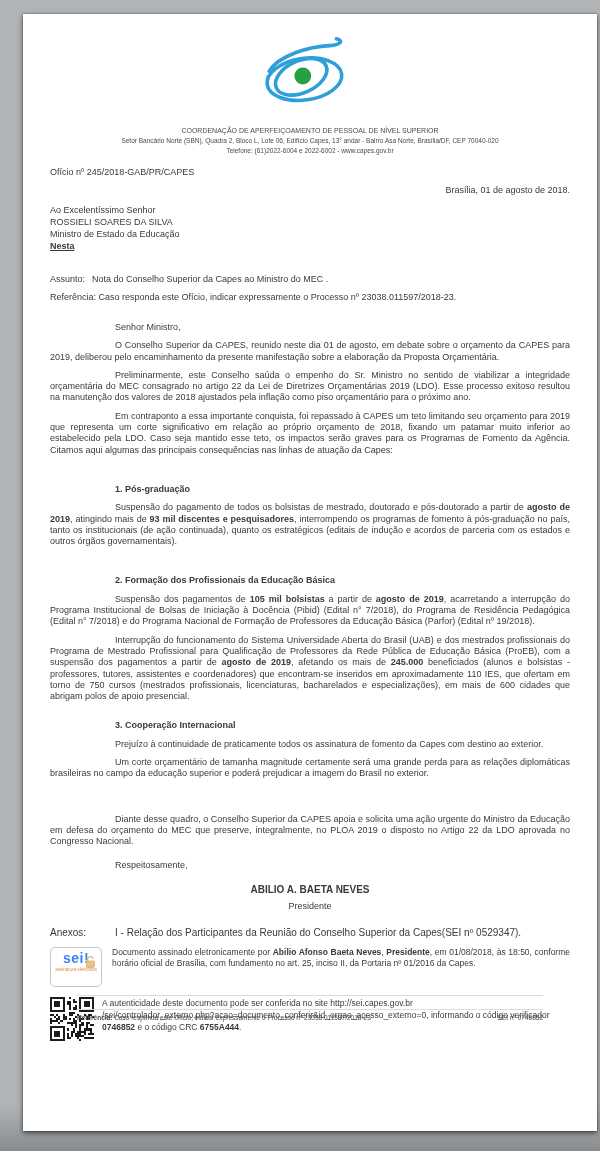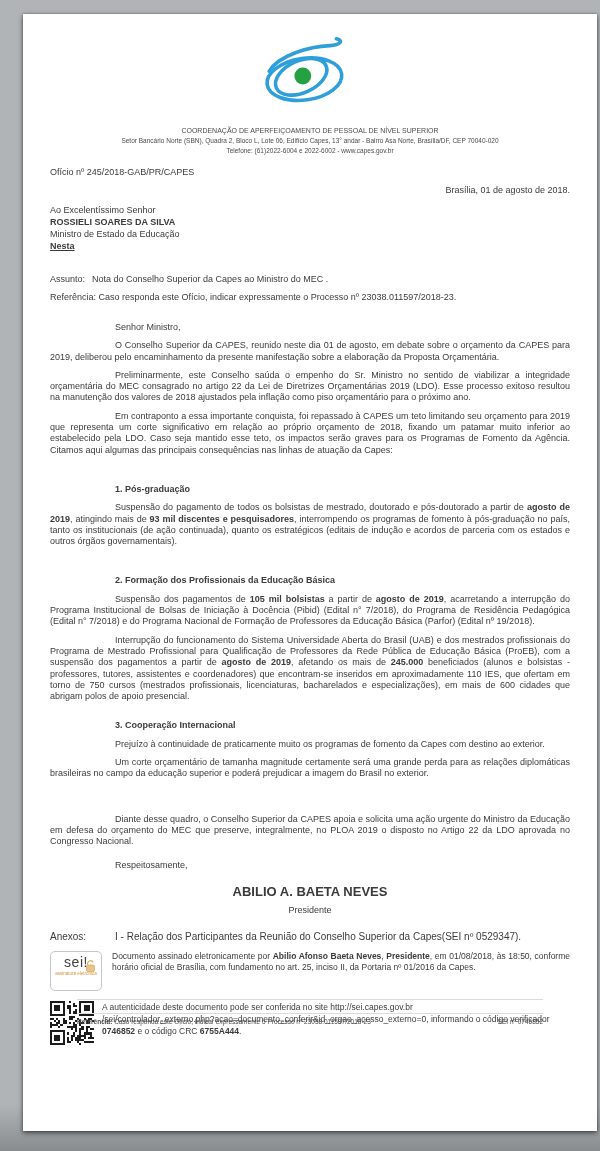--- a/index.html
+++ b/index.html
@@ -10,40 +10,40 @@
     color:#3a3a3a;}
   .inner{position:absolute;left:27px;right:27px;top:0;}
   .rb{font-weight:bold}.ri{}
   .logo-wrap{margin-top:20px;text-align:center;height:82px;}
   .org-header{margin-top:10px;text-align:center;color:#4a4a4a;}
   .org-name{font-size:7px;line-height:10px;}
   .org-line{font-size:6.5px;line-height:10px;}
   .doc-number{margin-top:11px;font-size:9px;}
   .date-row{margin-top:8px;font-size:9px;text-align:right;}
   .recipient{margin-top:9px;font-size:9px;line-height:12px;}
-  .r-bold{font-weight:bold}
+  .r-bold{font-weight:normal}
   .r-nesta{font-weight:bold;text-decoration:underline;display:inline-block;}
   .subject-row{margin-top:22px;font-size:9px;}
   .subject-label{margin-right:7px;}
   .reference-row{margin-top:8px;font-size:9px;}
   .body-text{margin-top:20px;font-size:9px;line-height:11.3px;}
   .para{margin:7px 0 0 0;text-align:justify;text-indent:65px;}
   .first-para{margin-top:0;}
   .sec-heading{margin:28px 0 0 65px;font-weight:bold;}
   .sec-heading.small-gap{margin-top:18px;}
   .closing-para{margin-top:34px;}
   .valediction{margin-top:12px;text-indent:65px;}
-  .sig-name{margin-top:13px;text-align:center;font-weight:bold;font-size:13px;}
+  .sig-name{margin-top:13px;text-align:center;font-weight:bold;font-size:10px;}
   .sig-role{margin-top:6px;text-align:center;font-size:9px;}
   .annex-row{margin-top:16px;font-size:10px;display:flex;}
   .annex-label{width:65px;flex:none;}
   .sei-row{margin-top:9px;display:flex;align-items:flex-start;}
   .sei-stamp{flex:none;width:52px;height:40px;border:1px solid #c3c6c8;border-radius:5px;
     position:relative;box-sizing:border-box;padding-top:3px;text-align:center;}
-  .sei-title{font-size:14px;line-height:14px;color:#404040;font-weight:normal;letter-spacing:.5px;}
+  .sei-title{font-size:14px;line-height:14px;color:#3b82f6;font-weight:bold;letter-spacing:.5px;}
   .sei-sub{font-size:4.5px;line-height:5px;color:#d8913c;margin-top:2px;}
   .sei-lock{position:absolute;right:5px;top:7px;}
   .sei-text{margin-left:10px;font-size:8.5px;line-height:11.5px;text-align:justify;}
   .qr-row{margin-top:10px;display:flex;align-items:flex-start;}
   .qr-box{flex:none;width:44px;height:44px;}
   .qr-text{margin-left:8px;font-size:8.5px;line-height:12px;}
   .footer{position:absolute;left:27px;right:27px;bottom:20px;}
   .f-rule{border-top:1px solid #dcdcdc;height:0;}
   .f-spacer{height:13px;}
   .f-row{margin-top:4px;display:flex;justify-content:space-between;font-size:6.5px;color:#4a4a4a;}
@@ -92,21 +92,21 @@
       <div class="para">Em contraponto a essa importante conquista, foi repassado à CAPES um teto limitando seu orçamento para 2019 que representa um corte significativo em relação ao próprio orçamento de 2018, fixando um patamar muito inferior ao estabelecido pela LDO. Caso seja mantido esse teto, os impactos serão graves para os Programas de Fomento da Agência. Citamos aqui algumas das principais consequências nas linhas de atuação da Capes:</div>
 
       <div class="sec-heading">1. Pós-graduação</div>
       <div class="para"><span>Suspensão do pagamento de todos os bolsistas de mestrado, doutorado e pós-doutorado a partir de </span><span class="rb">agosto de 2019</span><span>, atingindo mais de </span><span class="rb">93 mil discentes e pesquisadores</span><span>, interrompendo os programas de fomento à pós-graduação no país, tanto os institucionais (de ação continuada), quanto os estratégicos (editais de indução e acordos de parceria com os estados e outros órgãos governamentais).</span></div>
 
       <div class="sec-heading">2. Formação dos Profissionais da Educação Básica</div>
       <div class="para"><span>Suspensão dos pagamentos de </span><span class="rb">105 mil bolsistas</span><span> a partir de </span><span class="rb">agosto de 2019</span><span>, acarretando a interrupção do Programa Institucional de Bolsas de Iniciação à Docência (Pibid) (Edital n° 7/2018), do Programa de Residência Pedagógica (Edital n° 7/2018) e do Programa Nacional de Formação de Professores da Educação Básica (Parfor) (Edital nº 19/2018).</span></div>
       <div class="para"><span>Interrupção do funcionamento do Sistema Universidade Aberta do Brasil (UAB) e dos mestrados profissionais do Programa de Mestrado Profissional para Qualificação de Professores da Rede Pública de Educação Básica (ProEB), com a suspensão dos pagamentos a partir de </span><span class="rb">agosto de 2019</span><span>, afetando os mais de </span><span class="rb">245.000</span><span> beneficiados (alunos e bolsistas - professores, tutores, assistentes e coordenadores) que encontram-se inseridos em aproximadamente 110 IES, que ofertam em torno de 750 cursos (mestrados profissionais, licenciaturas, bacharelados e especializações), em mais de 600 cidades que abrigam polos de apoio presencial.</span></div>
 
       <div class="sec-heading small-gap">3. Cooperação Internacional</div>
-      <div class="para">Prejuízo à continuidade de praticamente muito os programas de fomento da Capes com destino ao exterior.</div>
+      <div class="para">Prejuízo à continuidade de praticamente todos os assinatura de fomento da Capes com destino ao exterior.</div>
       <div class="para">Um corte orçamentário de tamanha magnitude certamente será uma grande perda para as relações diplomáticas brasileiras no campo da educação superior e poderá prejudicar a imagem do Brasil no exterior.</div>
 
       <div class="para closing-para">Diante desse quadro, o Conselho Superior da CAPES apoia e solicita uma ação urgente do Ministro da Educação em defesa do orçamento do MEC que preserve, integralmente, no PLOA 2019 o disposto no Artigo 22 da LDO aprovada no Congresso Nacional.</div>
       <div class="valediction">Respeitosamente,</div>
     </div>
 
     <div class="sig-name">ABILIO A. BAETA NEVES</div>
     <div class="sig-role">Presidente</div>
 
     <div class="annex-row">

